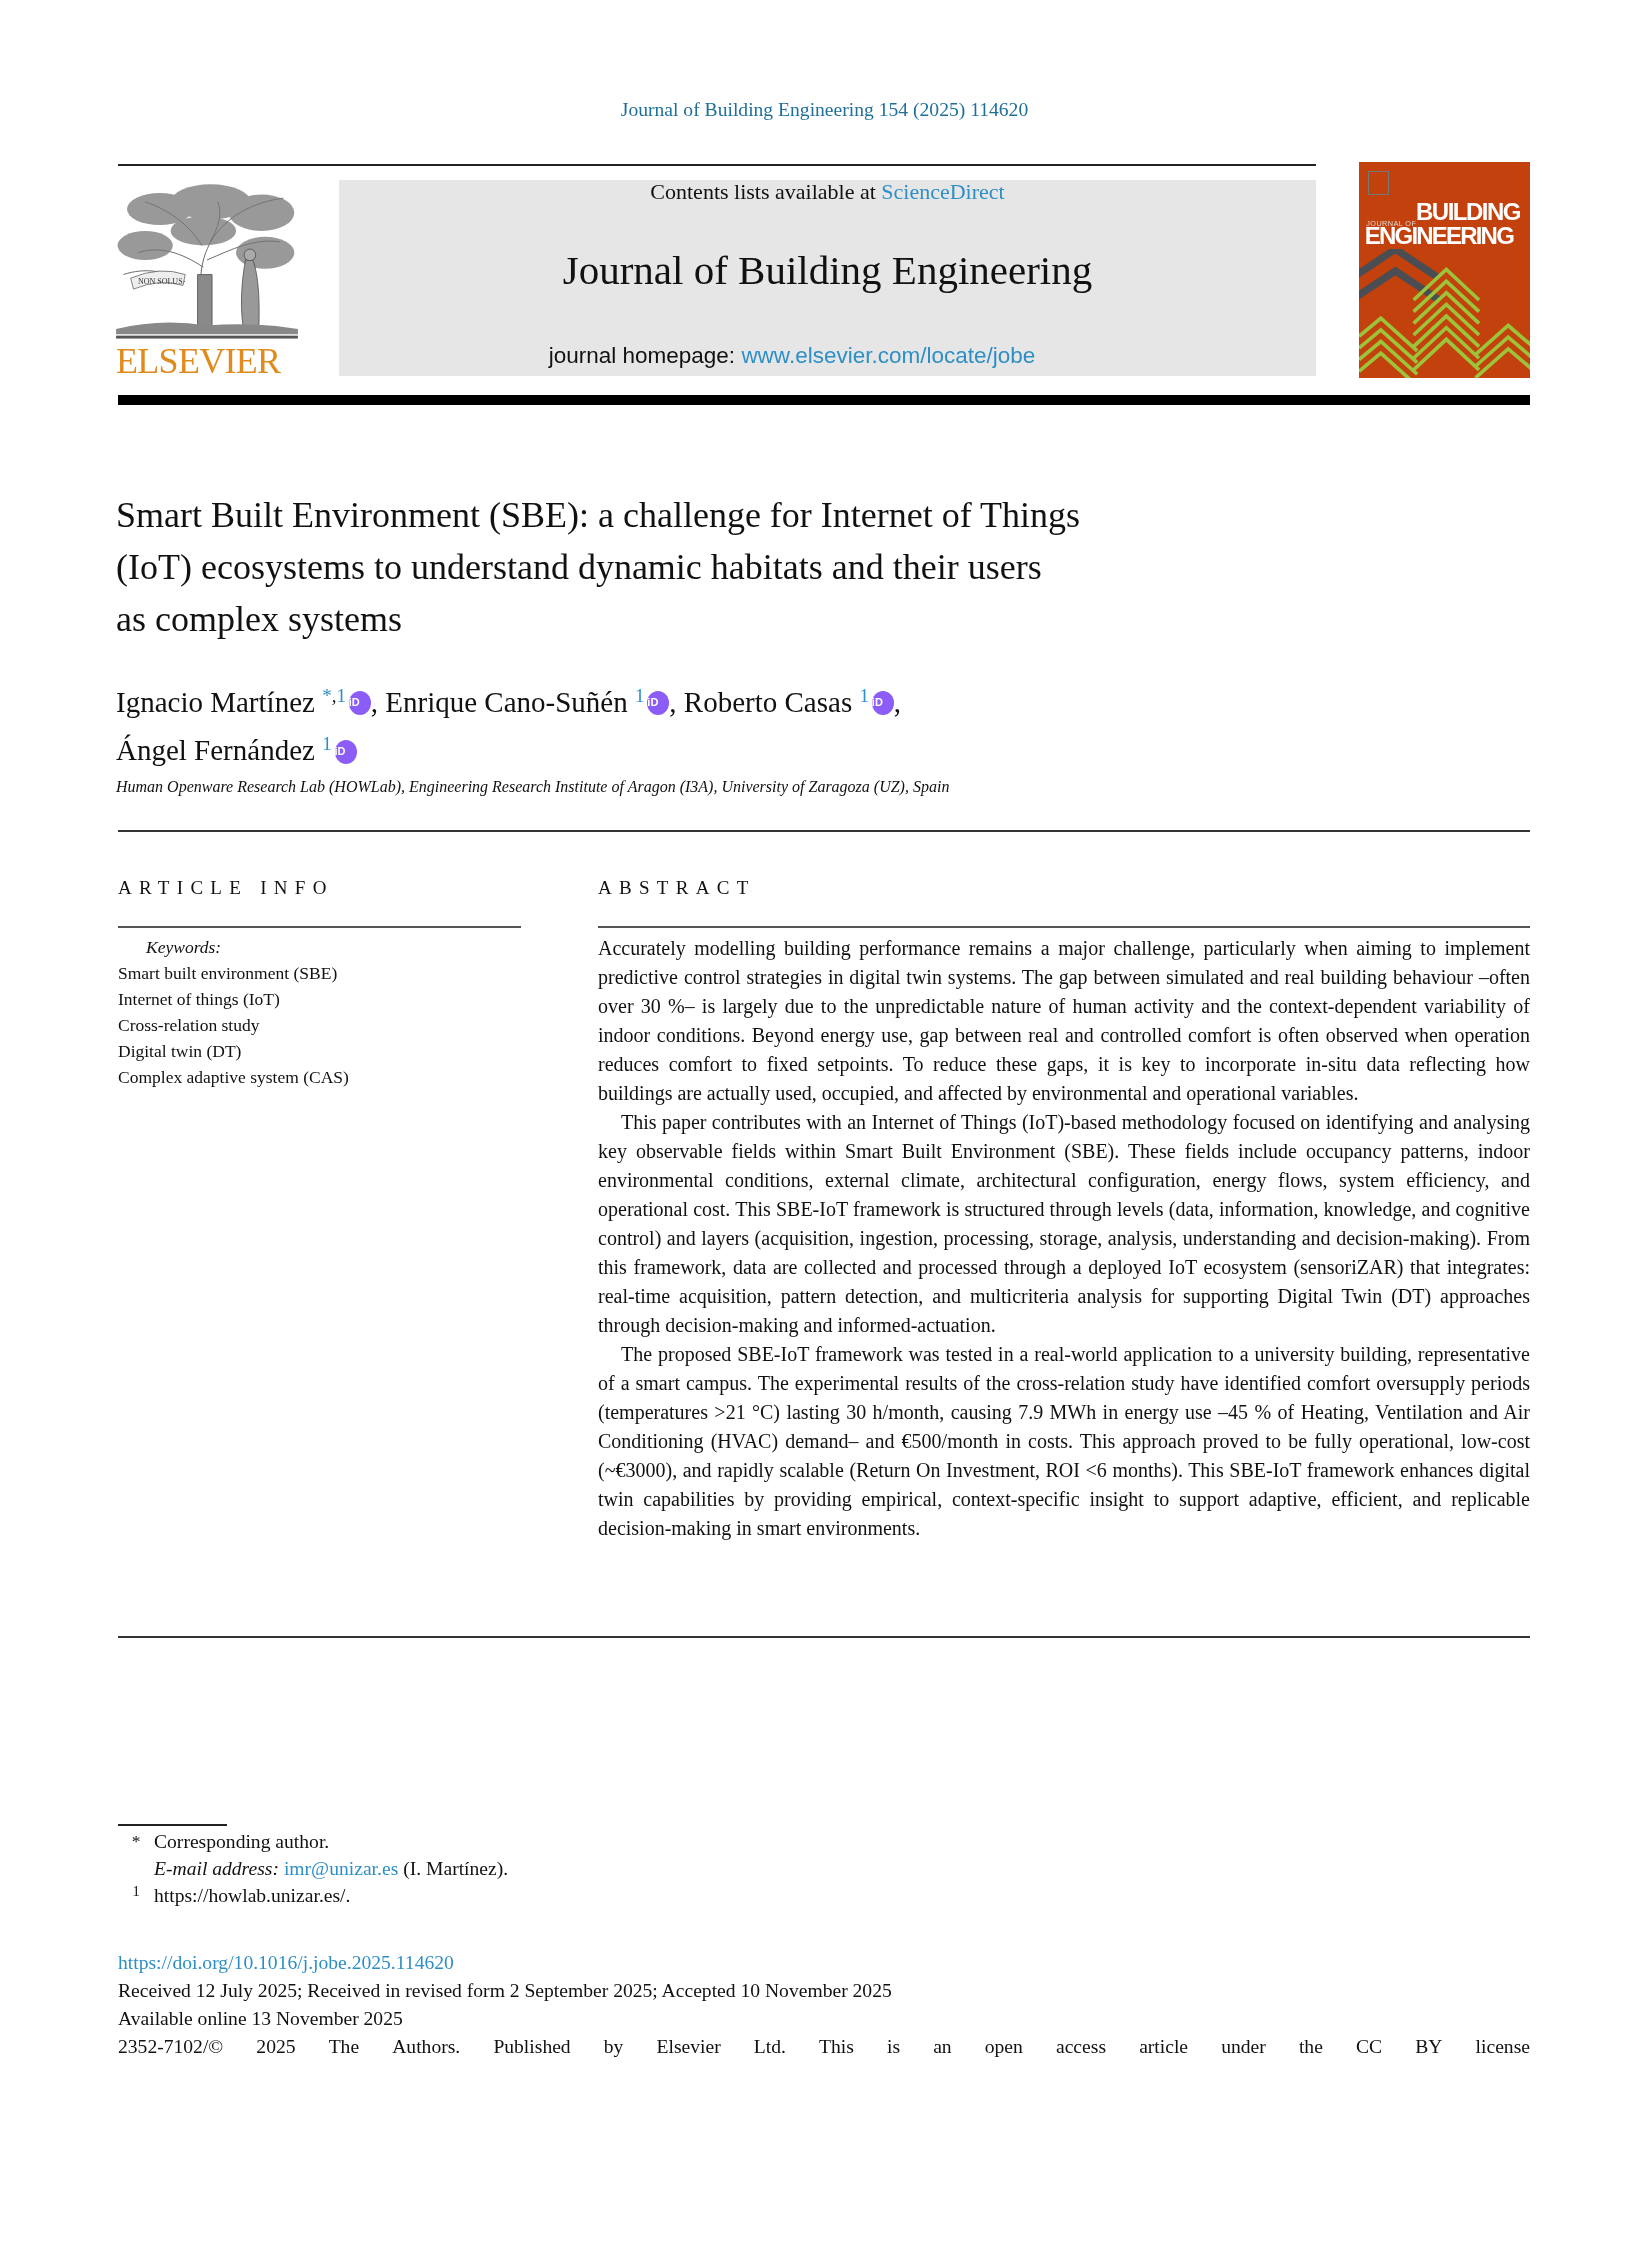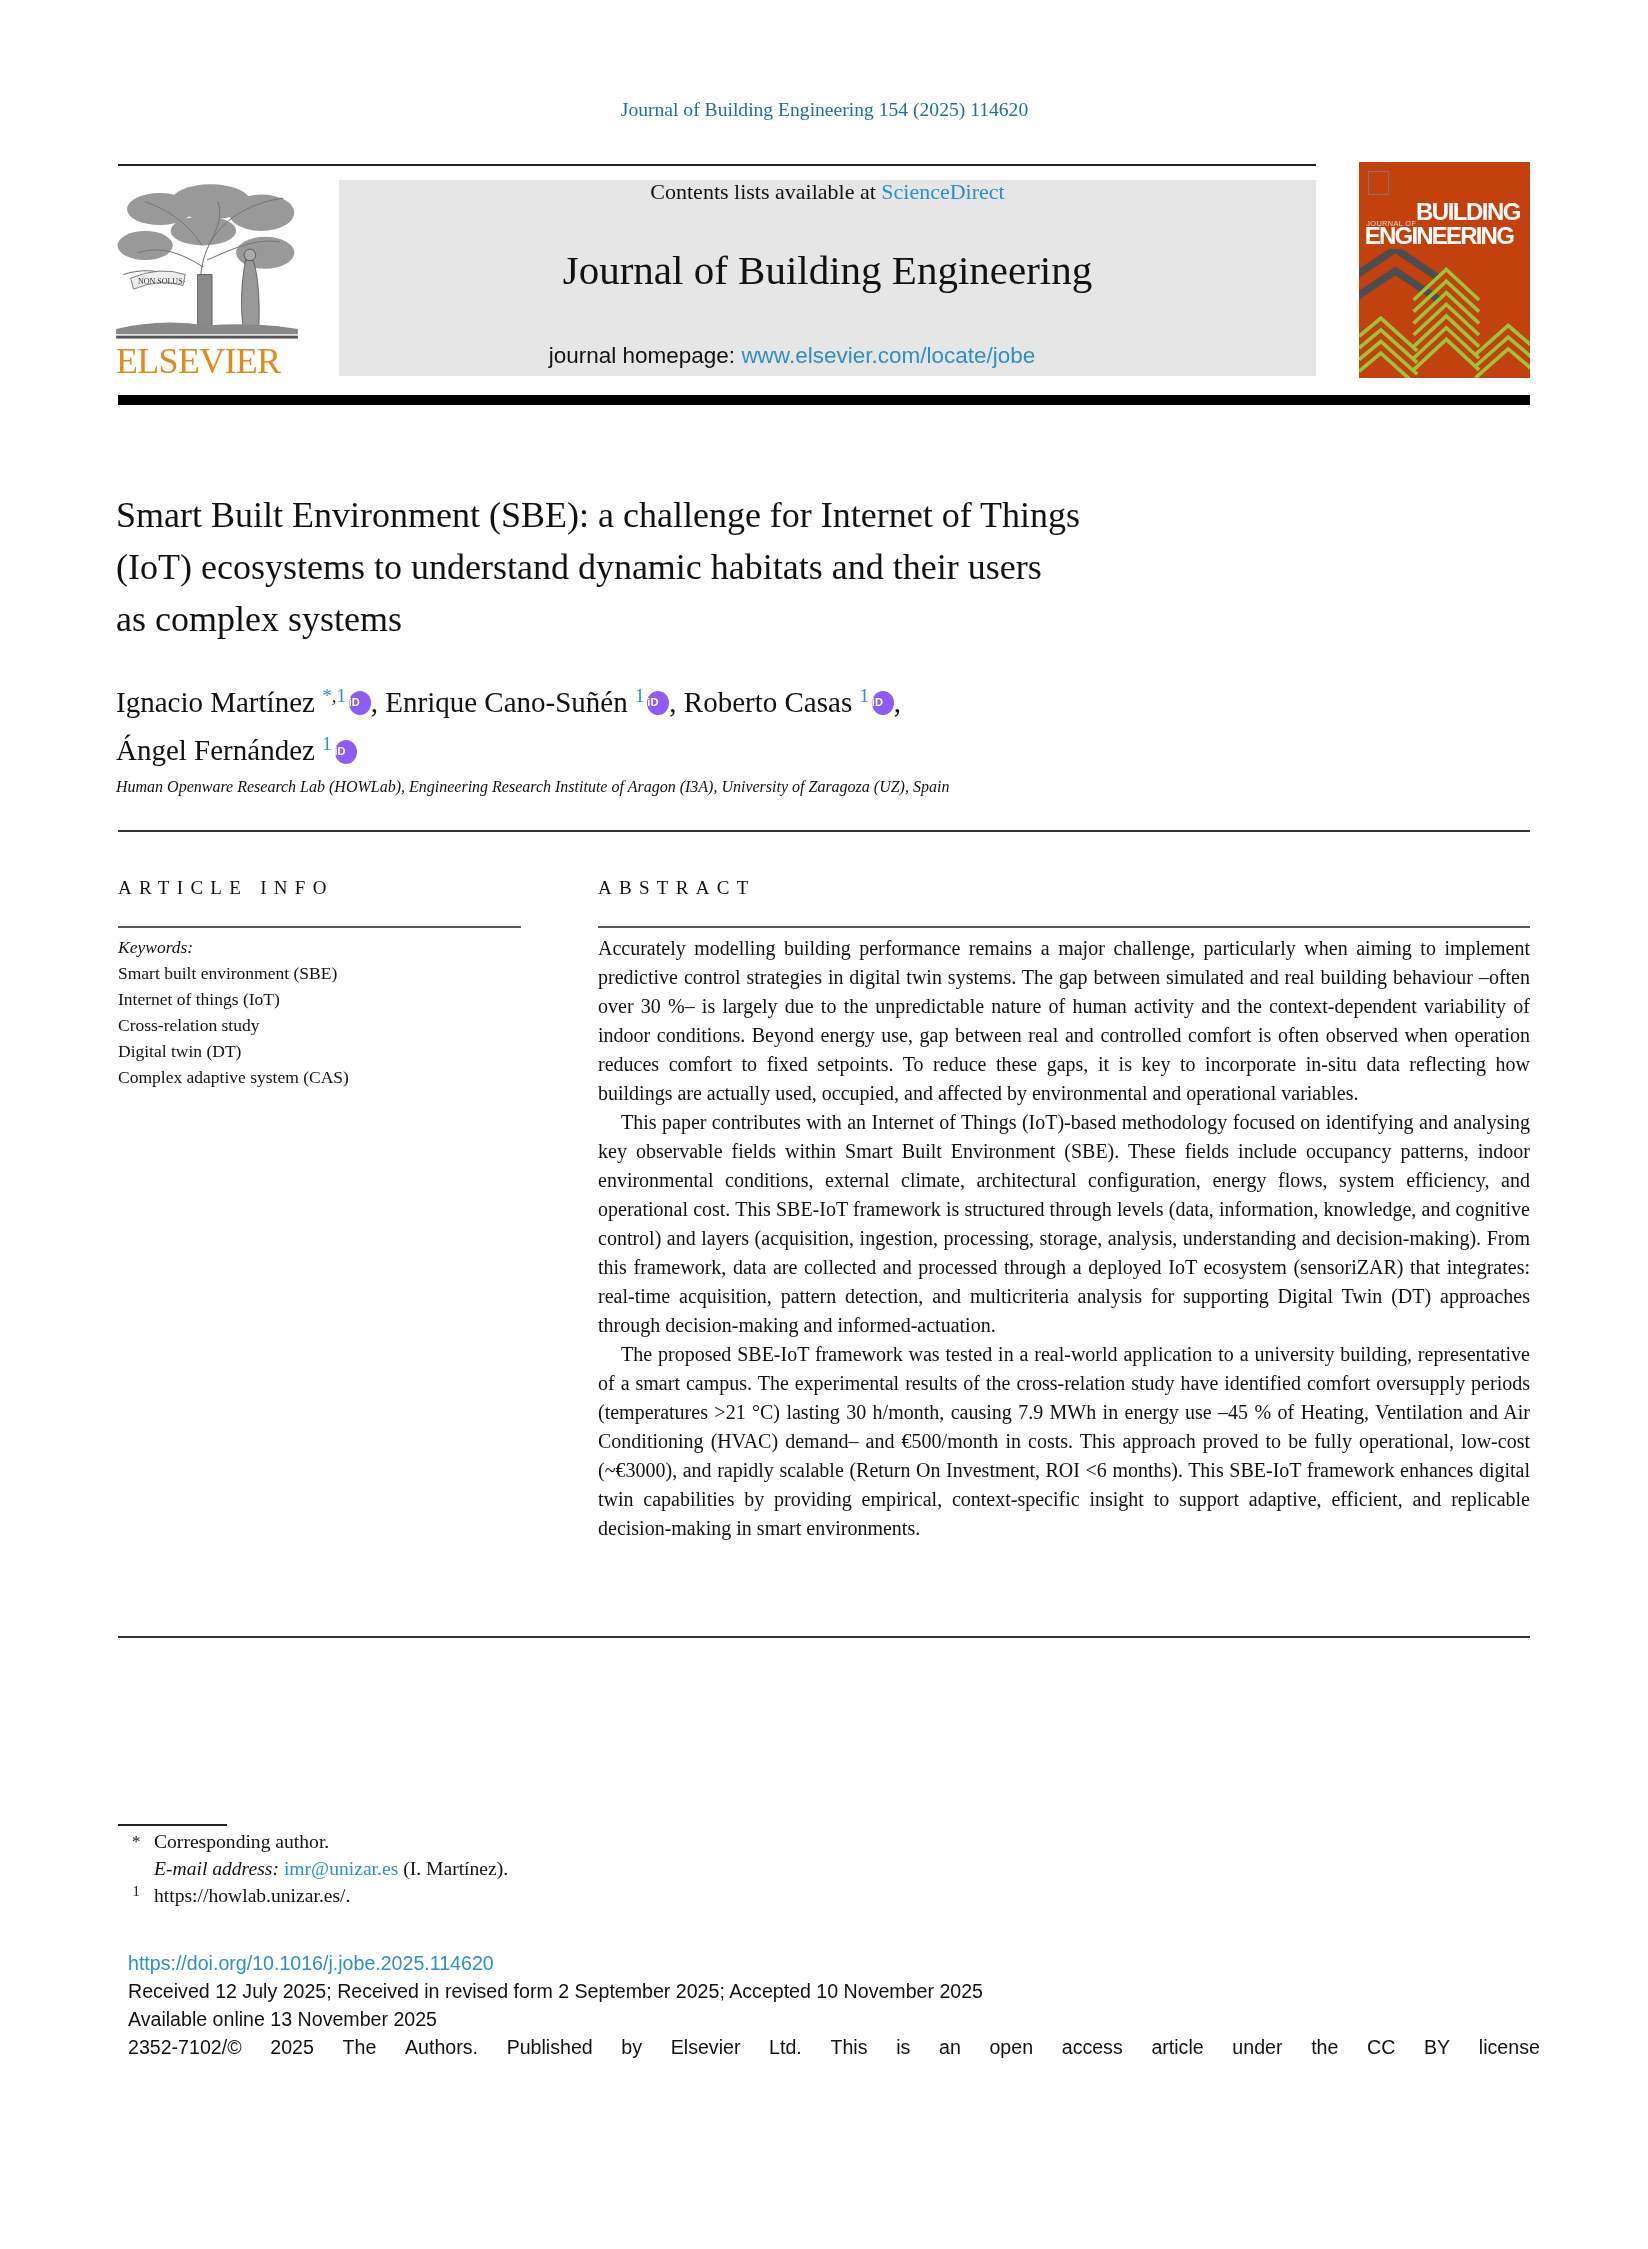--- a/index.html
+++ b/index.html
@@ -42,37 +42,37 @@
   .affil { left: 116px; top: 778px; font-size: 16px; font-style: italic; font-family: "Liberation Serif", serif; }
   .rule-affil { left: 118px; top: 830px; width: 1412px; height: 1.5px; background: #333; }
 
   .sec-head { font-size: 19px; letter-spacing: 7.3px; font-family: "Liberation Serif", serif; }
   .hd-info { left: 118px; top: 877px; }
   .hd-abs { left: 598px; top: 877px; }
   .rule-info { left: 118px; top: 926px; width: 403px; height: 1.5px; background: #555; }
   .rule-abs { left: 598px; top: 926px; width: 932px; height: 1.5px; background: #555; }
 
   .keywords { left: 118px; top: 934px; font-size: 17.5px; line-height: 26px; font-family: "Liberation Serif", serif; }
-  .keywords .kw-label { font-style: italic; }
+  .keywords .kw-label { font-style: italic; margin-left: 28px; }
 
   .abstract { left: 598px; top: 934px; width: 932px; font-size: 20px; line-height: 29px;
               text-align: justify; font-family: "Liberation Serif", serif; hyphens: manual; }
   .abstract p { margin: 0; text-indent: 0; }
   .abstract p + p { text-indent: 23px; }
   .rule-end { left: 118px; top: 1636px; width: 1412px; height: 1.5px; background: #333; }
 
   .fn-rule { left: 118px; top: 1824px; width: 109px; height: 1.5px; background: #222; }
   .footnotes { left: 118px; top: 1828px; font-size: 19.6px; line-height: 27px; font-family: "Liberation Serif", serif; }
   .fn-row { display: flex; }
   .fn-mark { width: 36px; text-align: center; font-size: 17.5px; }
   .fn-mark.sup { font-size: 14.5px; position: relative; top: -4.4px; }
   .fn-em { font-style: italic; }
 
-  .bottom { left: 128px; top: 1949px; width: 1412px; font-size: 19.6px; line-height: 28px;
-            font-family: Liberation Sans, sans-serif; }
+  .bottom { left: 118px; top: 1949px; width: 1412px; font-size: 19.6px; line-height: 28px;
+            font-family: Liberation Serif, serif; }
   .license-line1 { display: flex; justify-content: space-between; }
 </style>
 </head>
 <body>
 
 <div class="abs running-head">Journal of Building Engineering 154 (2025) 114620</div>
 
 <div class="abs rule-thin" style="left:118px; top:164px; width:1198px;"></div>
 
 <div class="abs logo">

